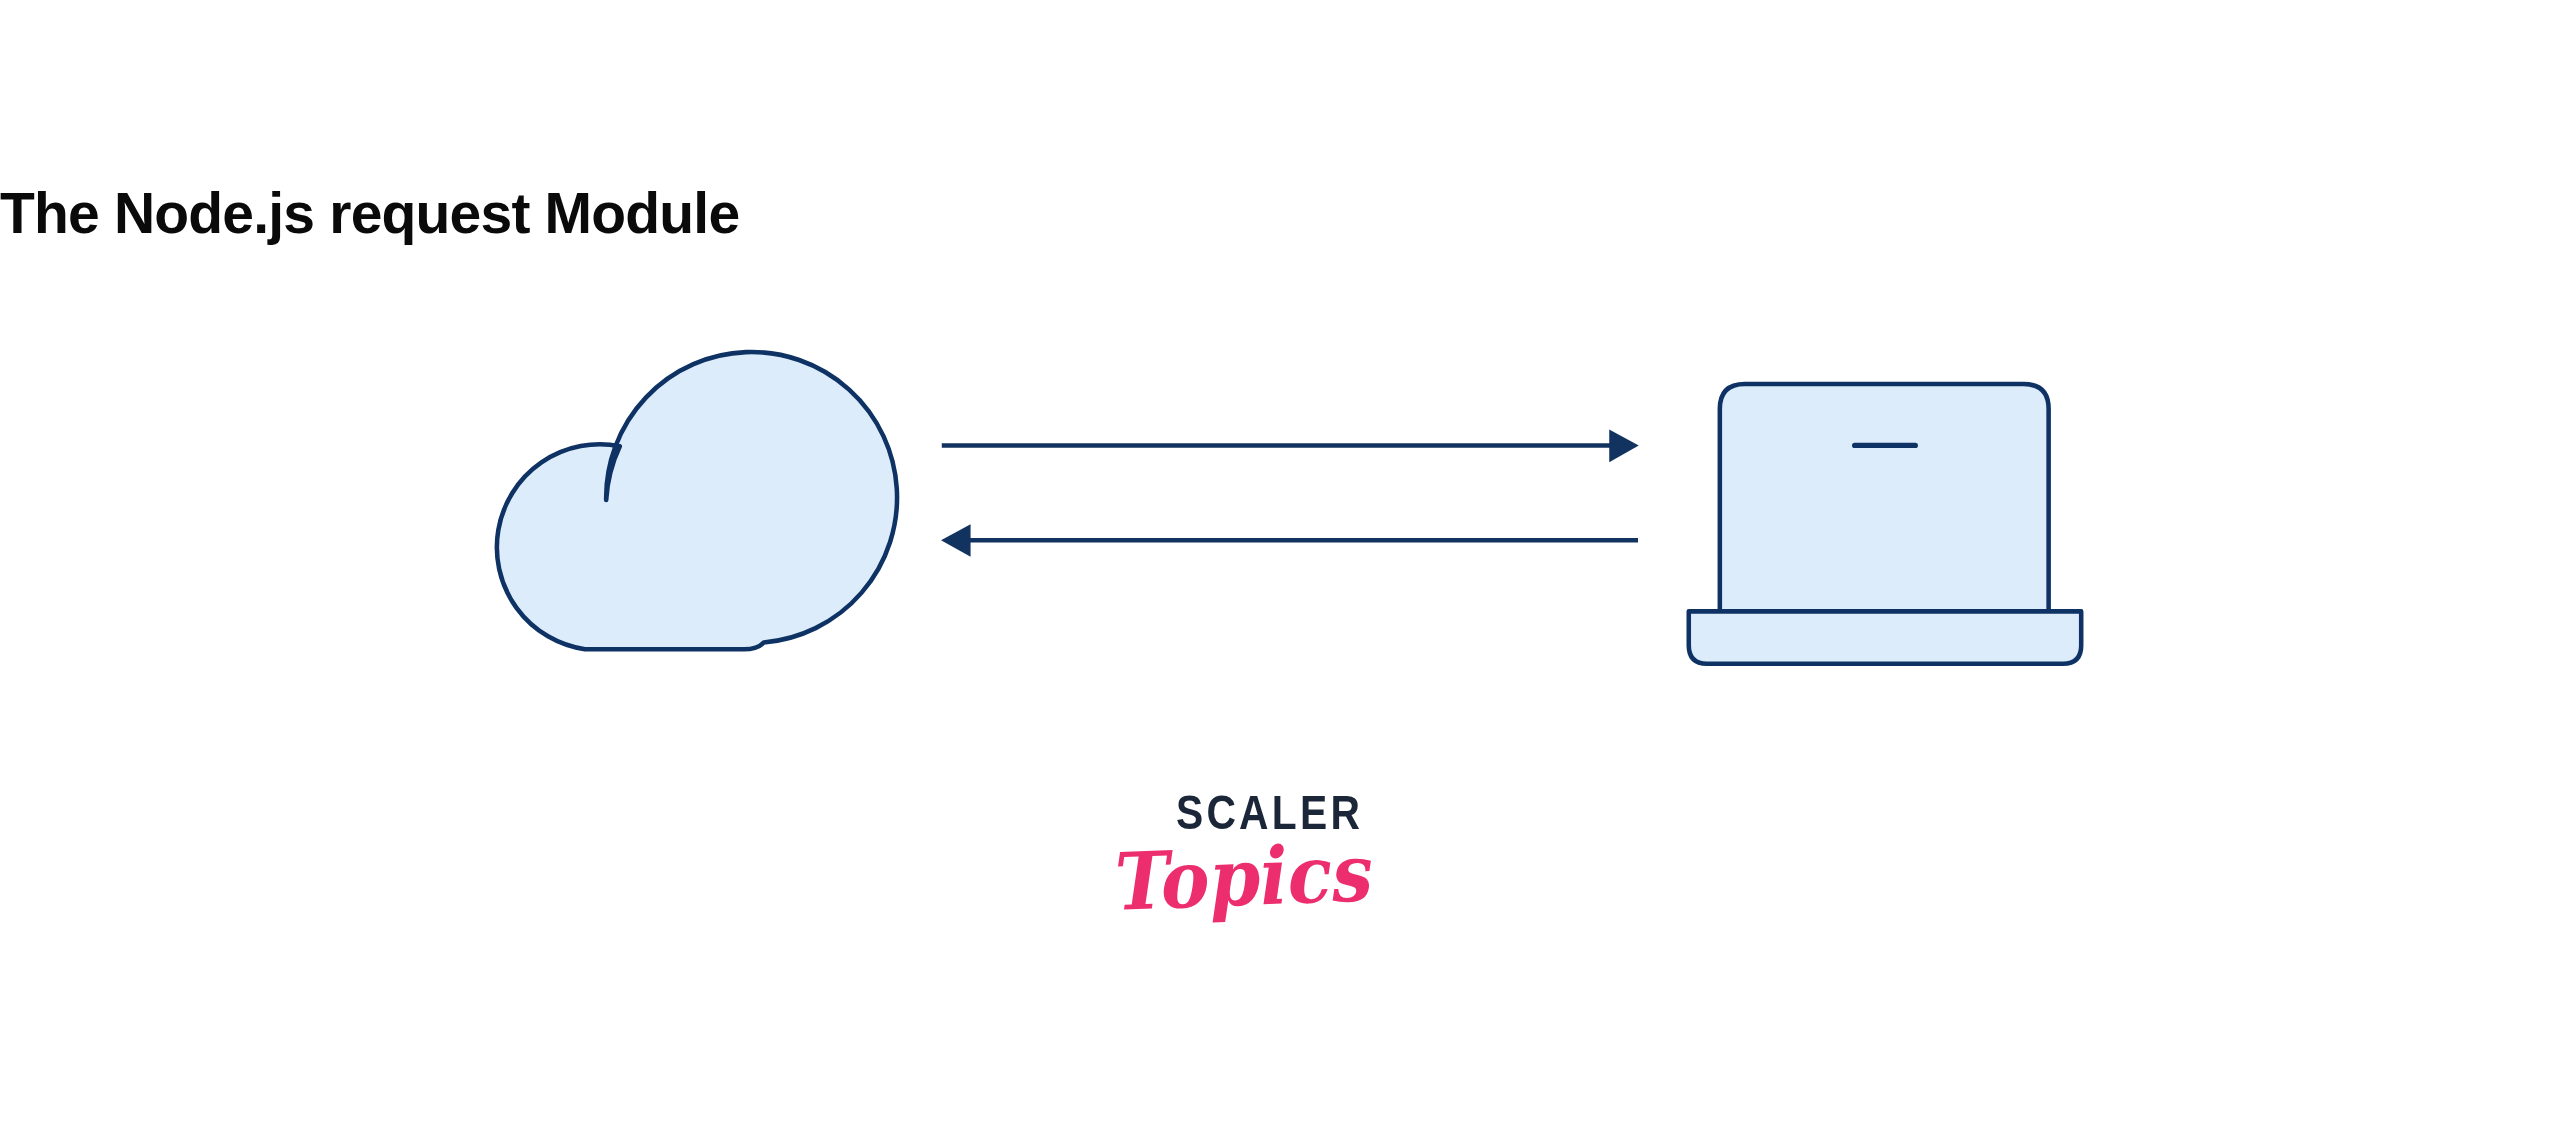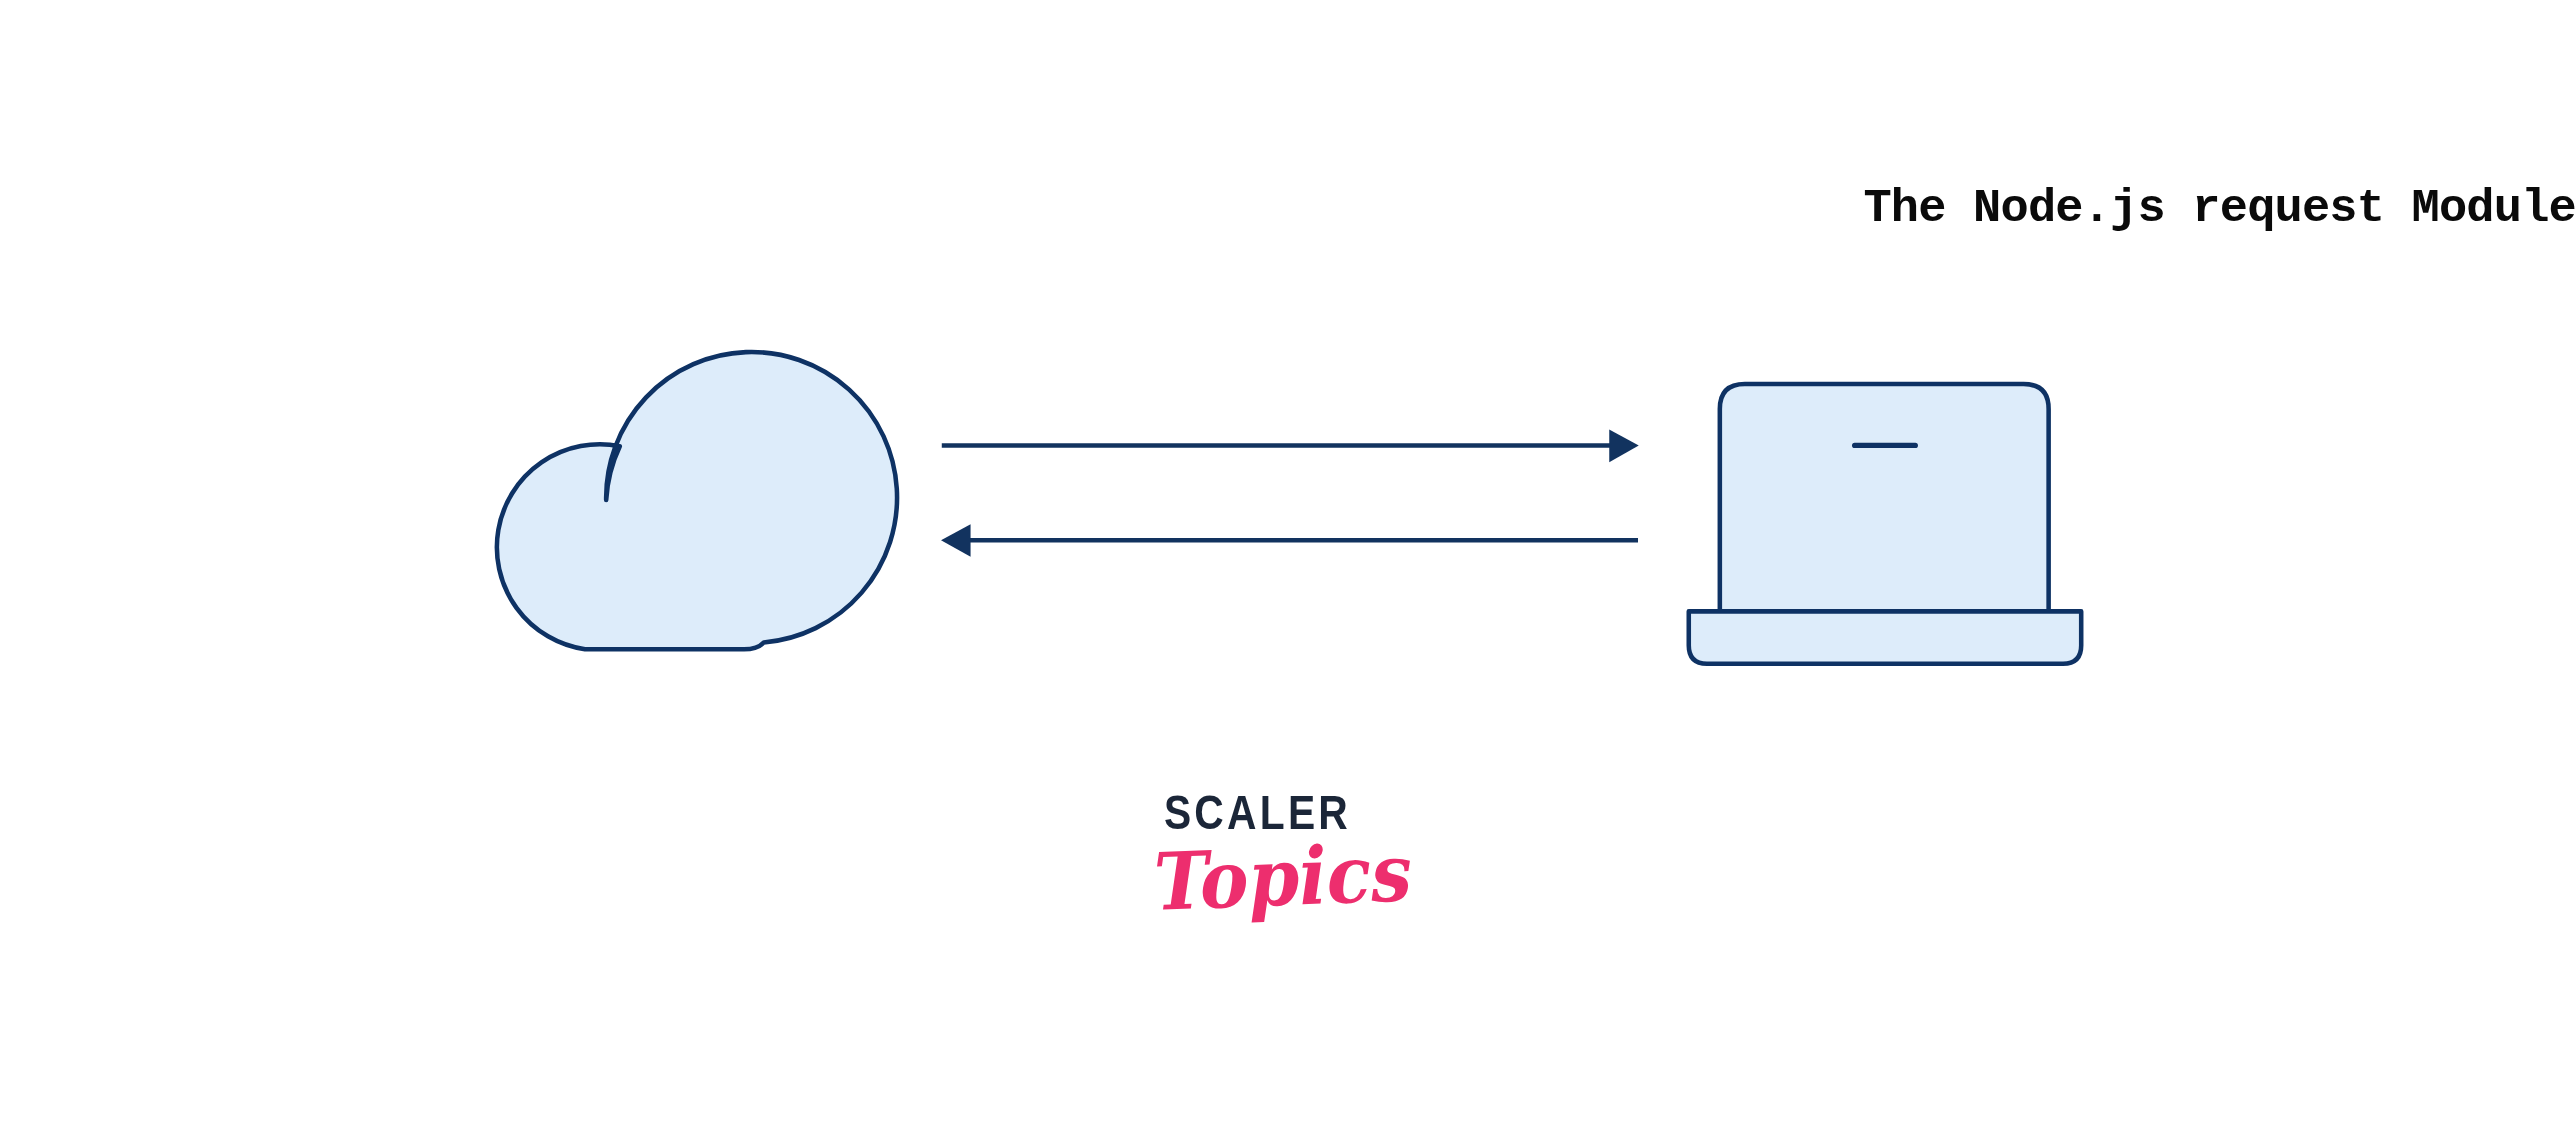--- a/index.html
+++ b/index.html
@@ -19,24 +19,24 @@
     height: 1122px;
     background: var(--background);
     overflow: hidden;
     font-family: "Liberation Sans", sans-serif;
   }
   .title {
     position: absolute;
     top: 185px;
     left: 0;
     width: 100%;
-    text-align: right;
-    font-family: Liberation Mono, monospace;
+    text-align: left;
+    font-family: Liberation Sans, sans-serif;
     font-weight: bold;
-    font-size: 47px;
+    font-size: 57px;
     line-height: 1;
     letter-spacing: -0.8px;
     color: var(--title_text);
   }
   .diagram-svg {
     position: absolute;
     left: 0;
     top: 0;
     width: 2576px;
     height: 1122px;
@@ -55,23 +55,23 @@
   }
   .arrow-line {
     stroke: var(--arrow);
     stroke-width: 6;
     fill: none;
   }
   .arrow-head { fill: var(--arrow); stroke: none; }
   .logo {
     position: absolute;
     top: 789px;
-    left: 1283px;
+    left: 1244px;
     transform: translateX(-50%);
-    text-align: left;
+    text-align: right;
   }
   .logo-scaler {
     font-family: "Liberation Sans", sans-serif;
     font-weight: bold;
     font-size: 48px;
     line-height: 1;
     letter-spacing: 3.8px;
     color: var(--logo_dark);
     transform: scaleX(0.85);
     transform-origin: center;

